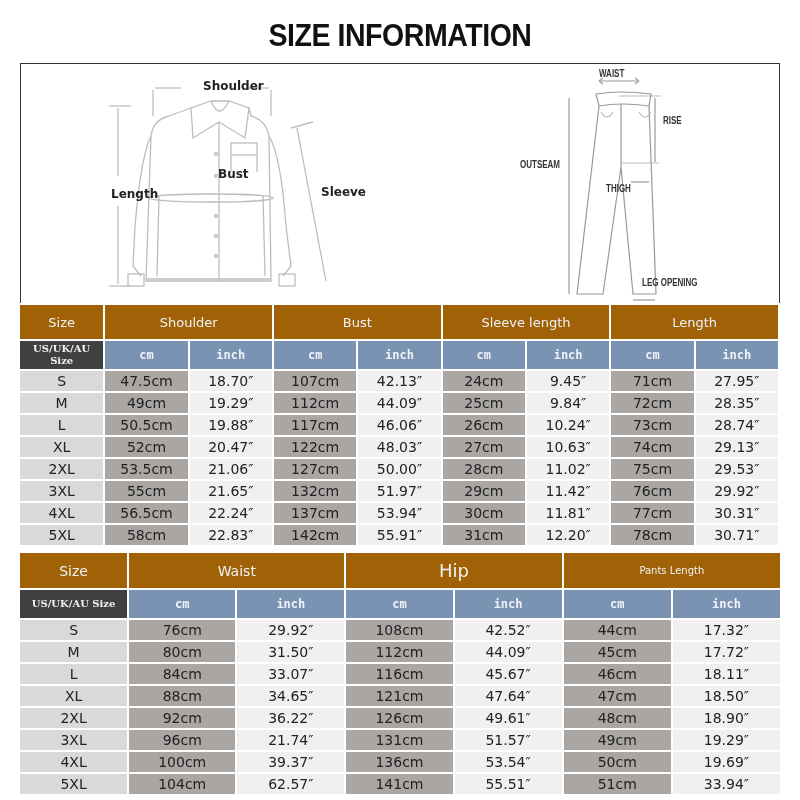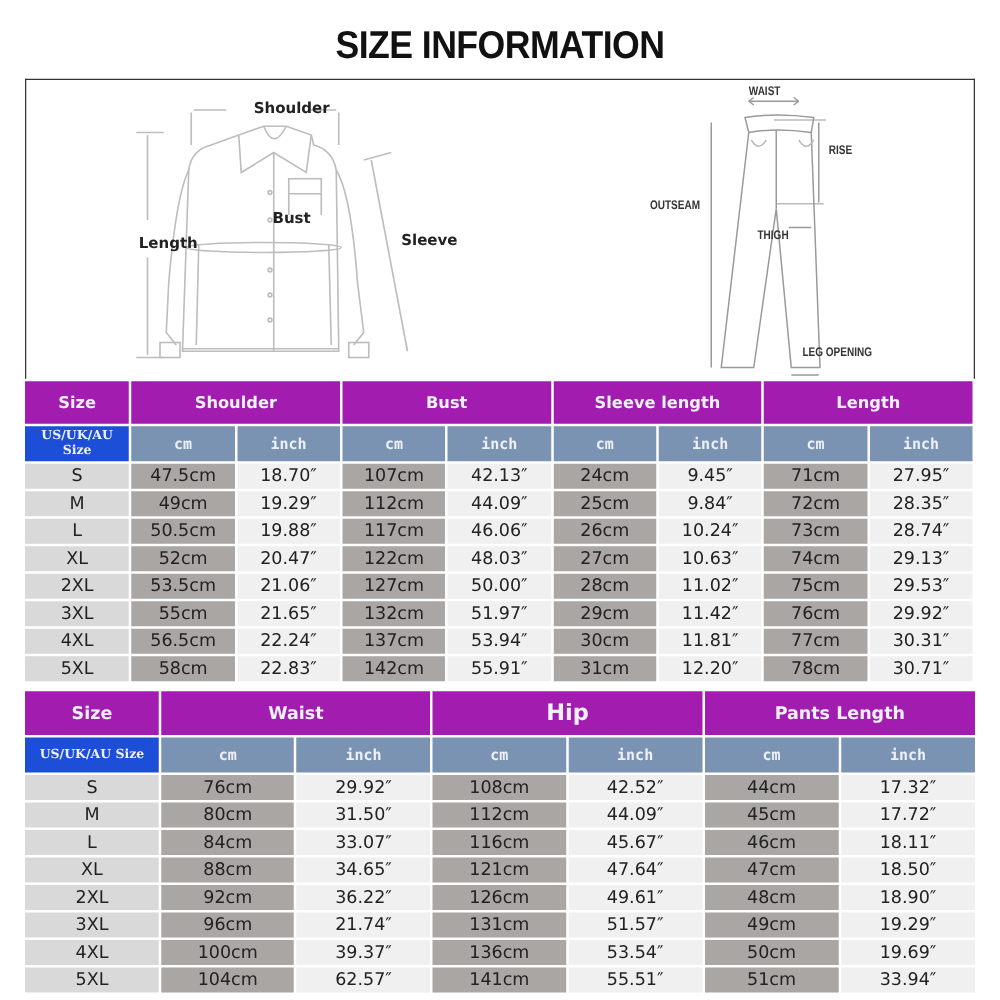--- a/index.html
+++ b/index.html
@@ -4,23 +4,23 @@
 <style>
   html,body{margin:0;padding:0;background:#fff;}
   body{width:800px;height:800px;position:relative;overflow:hidden;font-family:"Liberation Sans",sans-serif;}
   .title{position:absolute;left:0;top:18px;width:800px;text-align:center;font-family:"Liberation Sans",sans-serif;font-weight:bold;font-size:31px;letter-spacing:-0.5px;color:#111;transform:scaleX(0.92);}
   .frame{position:absolute;left:20px;top:63px;width:758px;height:239px;border:1px solid #333;border-bottom:none;background:#fff;}
   .diag{position:absolute;}
   .lbl{position:absolute;font-family:"DejaVu Sans",sans-serif;font-weight:bold;color:#222;}
   .plbl{position:absolute;font-family:"Liberation Sans",sans-serif;font-weight:bold;color:#333;font-size:10px;transform:scaleX(0.8);transform-origin:left;}
   table.sz{position:absolute;border-collapse:separate;border-spacing:2px;}
   table.sz td{padding:0;text-align:center;vertical-align:middle;color:#222;font-family:"DejaVu Sans",sans-serif;}
-  .h1{background:#a21caf;color:#eef2f7 !important;font-weight:bold;font-size:13px;}
+  .h1{background:#a16207;color:#eef2f7 !important;font-weight:normal;font-size:13px;}
   .h2{background:#7b93b3;color:#eef2f7 !important;font-family:"DejaVu Sans Mono",monospace !important;font-weight:bold;font-size:12px;}
-  .h2s{background:#1d4ed8;color:#eef2f7 !important;font-family:"DejaVu Serif",serif !important;font-weight:bold;font-size:10px;line-height:12px;}
+  .h2s{background:#404040;color:#eef2f7 !important;font-family:"DejaVu Serif",serif !important;font-weight:bold;font-size:10px;line-height:12px;}
   .szc{background:#d9d9d9;font-size:14px;}
   .cm{background:#a9a6a4;font-size:14px;}
   .in{background:#f0f0f0;font-size:14px;}
 </style>
 </head>
 <body>
 
 <div class="title">SIZE INFORMATION</div>
 
 <div class="frame">
@@ -228,21 +228,21 @@
       <col style="width:105px">
       <col style="width:106px">
       <col style="width:106px">
       <col style="width:106px">
   </colgroup>
   <tbody>
       <tr style="height:35px">
     <td class="h1" style="font-size:14px">Size</td>
     <td class="h1" colspan="2" style="font-size:14px">Waist</td>
     <td class="h1" colspan="2" style="font-size:18px">Hip</td>
-    <td class="h1" colspan="2" style="font-size:14px">Pants Length</td>
+    <td class="h1" colspan="2" style="font-size:10px">Pants Length</td>
   </tr>
   <tr style="height:28px">
     <td class="h2s">US/UK/AU Size</td>
     <td class="h2">cm</td>
     <td class="h2">inch</td>
     <td class="h2">cm</td>
     <td class="h2">inch</td>
     <td class="h2">cm</td>
     <td class="h2">inch</td>
   </tr>

